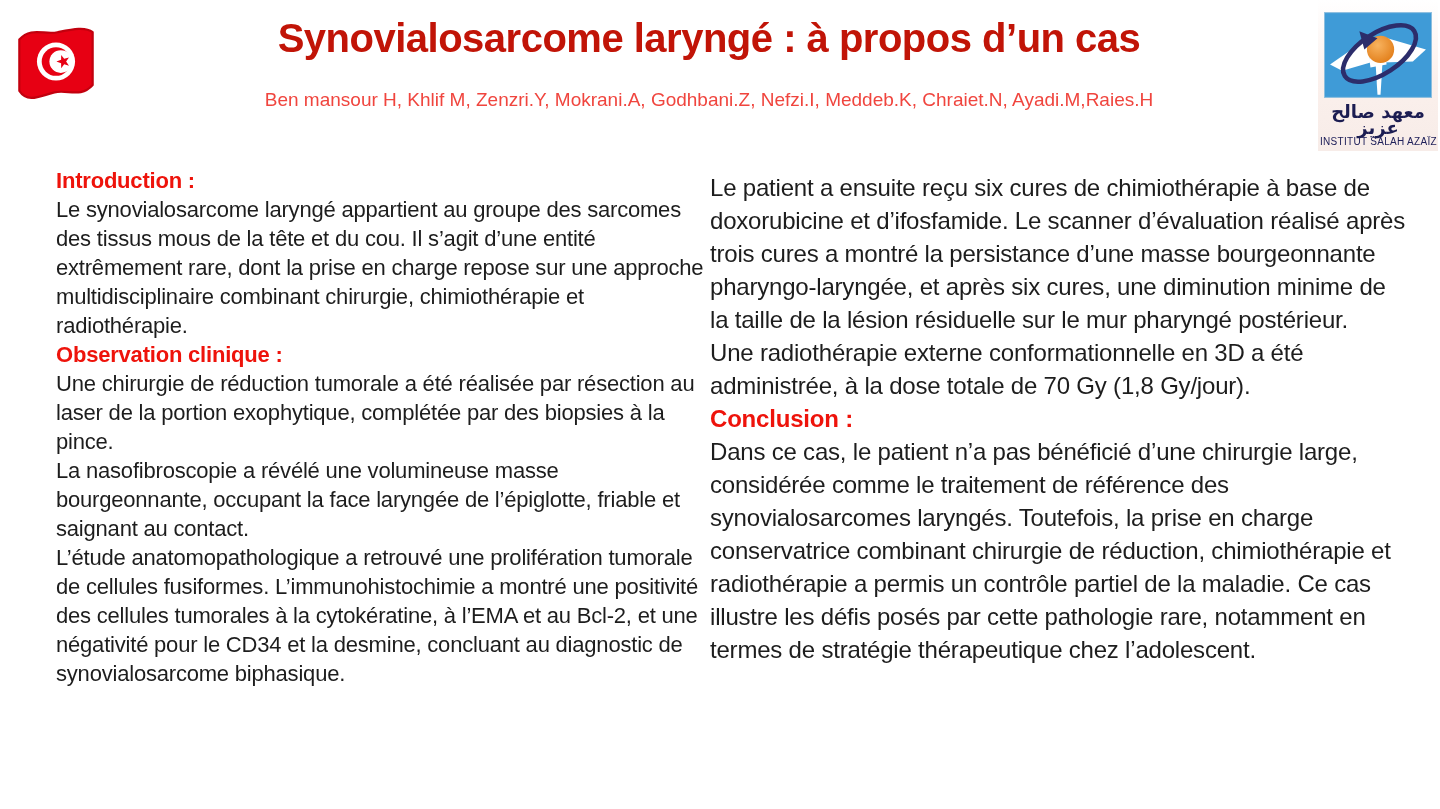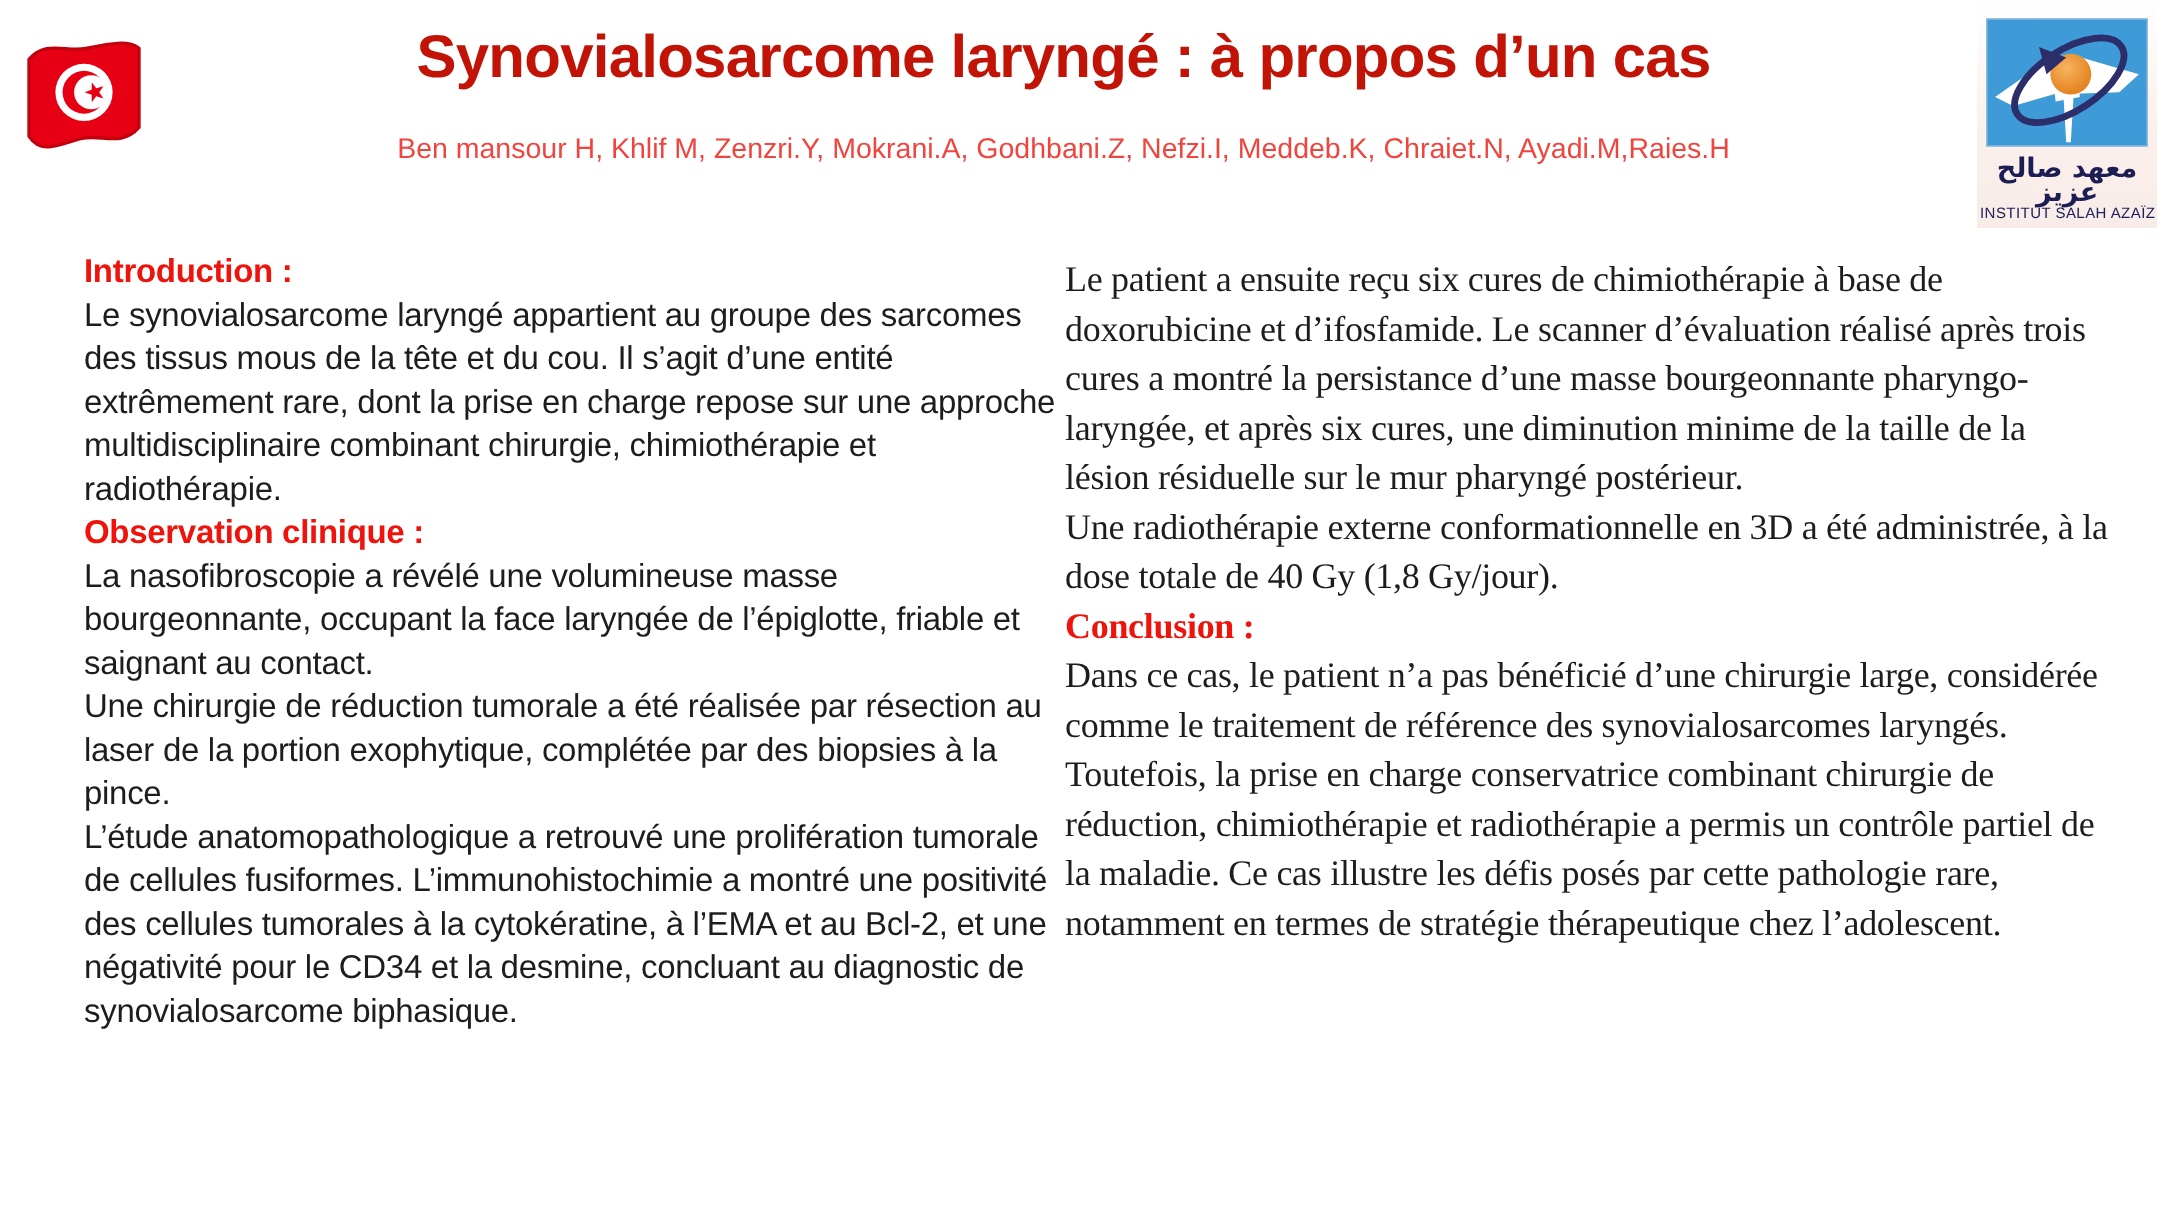--- a/index.html
+++ b/index.html
@@ -89,21 +89,20 @@
     font-size: 22px;
     line-height: 29px;
     letter-spacing: -0.2px;
   }
   .col-right {
     flex: 1 1 auto;
     padding-top: 5px;
     font-size: 24px;
     line-height: 33px;
     letter-spacing: -0.2px;
-    font-family: Liberation Serif, serif;
   }
   .section-heading {
     font-weight: 700;
     color: #ee130b;
   }
   .body-paragraph { margin: 0; }
 </style>
 </head>
 <body>
 
@@ -150,25 +149,25 @@
       <div class="logo-latin">INSTITUT SALAH AZAÏZ</div>
     </div>
 
   </header>
 
   <main class="content">
     <section class="col col-left">
         <div class="section-heading">Introduction :</div>
         <p class="body-paragraph">Le synovialosarcome laryngé appartient au groupe des sarcomes des tissus mous de la tête et du cou. Il s’agit d’une entité extrêmement rare, dont la prise en charge repose sur une approche multidisciplinaire combinant chirurgie, chimiothérapie et radiothérapie.</p>
         <div class="section-heading">Observation clinique :</div>
+        <p class="body-paragraph">Une chirurgie de réduction tumorale a été réalisée par résection au laser de la portion exophytique, complétée par des biopsies à la pince.</p>
         <p class="body-paragraph">La nasofibroscopie a révélé une volumineuse masse bourgeonnante, occupant la face laryngée de l’épiglotte, friable et saignant au contact.</p>
-        <p class="body-paragraph">Une chirurgie de réduction tumorale a été réalisée par résection au laser de la portion exophytique, complétée par des biopsies à la pince.</p>
         <p class="body-paragraph">L’étude anatomopathologique a retrouvé une prolifération tumorale de cellules fusiformes. L’immunohistochimie a montré une positivité des cellules tumorales à la cytokératine, à l’EMA et au Bcl-2, et une négativité pour le CD34 et la desmine, concluant au diagnostic de synovialosarcome biphasique.</p>
       </section>
     <section class="col col-right">
         <p class="body-paragraph">Le patient a ensuite reçu six cures de chimiothérapie à base de doxorubicine et d’ifosfamide. Le scanner d’évaluation réalisé après trois cures a montré la persistance d’une masse bourgeonnante pharyngo-laryngée, et après six cures, une diminution minime de la taille de la lésion résiduelle sur le mur pharyngé postérieur.</p>
-        <p class="body-paragraph">Une radiothérapie externe conformationnelle en 3D a été administrée, à la dose totale de 40 Gy (1,8 Gy/jour).</p>
+        <p class="body-paragraph">Une radiothérapie externe conformationnelle en 3D a été administrée, à la dose totale de 70 Gy (1,8 Gy/jour).</p>
         <div class="section-heading">Conclusion :</div>
         <p class="body-paragraph">Dans ce cas, le patient n’a pas bénéficié d’une chirurgie large, considérée comme le traitement de référence des synovialosarcomes laryngés. Toutefois, la prise en charge conservatrice combinant chirurgie de réduction, chimiothérapie et radiothérapie a permis un contrôle partiel de la maladie. Ce cas illustre les défis posés par cette pathologie rare, notamment en termes de stratégie thérapeutique chez l’adolescent.</p>
       </section>
   </main>
 
 </div>
 
 </body></html>

